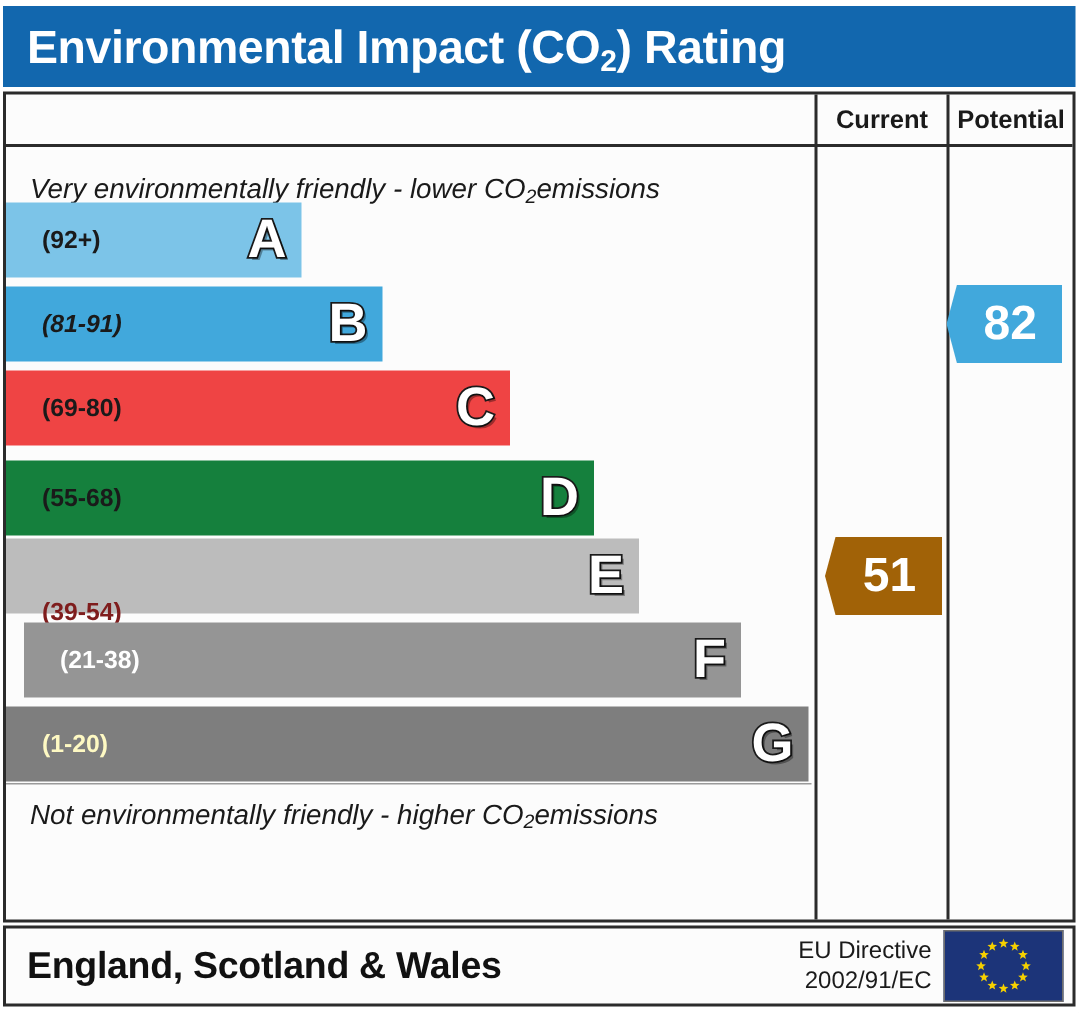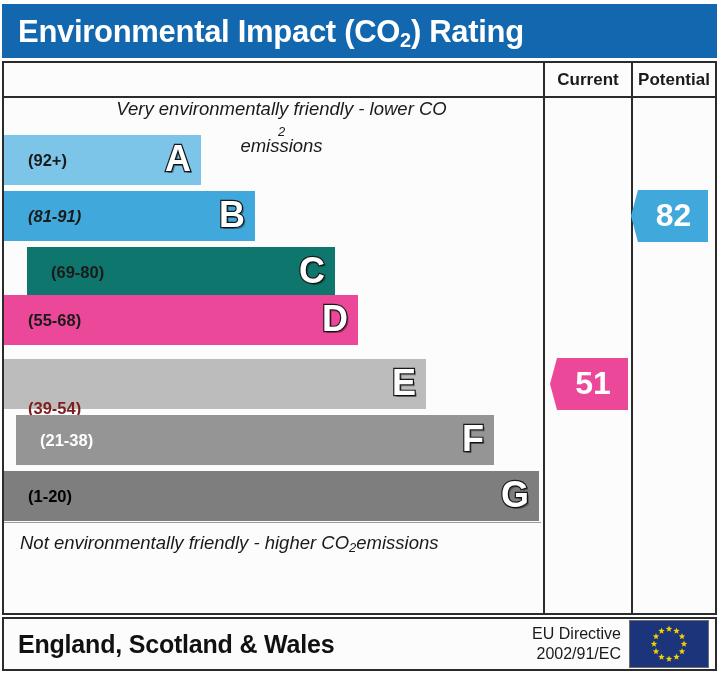--- a/index.html
+++ b/index.html
@@ -109,21 +109,21 @@
     color: #1a1a1a;
     padding-left: 16px;
     box-sizing: border-box;
   }
   .caption sub {
     font-size: 13px;
     vertical-align: baseline;
     position: relative;
     top: 4px;
   }
-  .caption.top    { top: 35px; flex-direction: column; }
+  .caption.top    { top: 45px; }
   .caption.bottom { top: 462px; border-top: 0; }
 
   .hline-capbottom {
     position: absolute;
     left: 0;
     top: 459px;
     width: 537px;
     height: 1px;
     background: #9a9a9a;
   }
@@ -251,52 +251,52 @@
 
     <div class="bands">
         <div class="band" style="top: 0px; width: 197px; background: rgb(124, 196, 232);">
           <span class="band-range" style="color: rgb(26, 26, 26);">(92+)</span>
           <span class="band-letter">A</span>
         </div>
         <div class="band" style="top: 56px; width: 251px; background: rgb(65, 168, 220);">
           <span class="band-range" style="color: rgb(26, 26, 26); font-style: italic;">(81-91)</span>
           <span class="band-letter">B</span>
         </div>
-        <div class="band" style="top: 112px; width: 308px; background: #0f766e; margin-left: 23px;">
+        <div class="band" style="top: 112px; width: 336px; background: #ef4444;">
           <span class="band-range" style="color: rgb(26, 26, 26);">(69-80)</span>
           <span class="band-letter">C</span>
         </div>
-        <div class="band" style="top: 160px; width: 354px; background: #ec4899;">
+        <div class="band" style="top: 172px; width: 392px; background: #15803d;">
           <span class="band-range" style="color: rgb(26, 26, 26);">(55-68)</span>
           <span class="band-letter">D</span>
         </div>
         <div class="band" style="top: 224px; width: 422px; background: rgb(188, 188, 188);">
           <span class="band-range" style="color: #7f1d1d; margin-top: 48px;">(39-54)</span>
           <span class="band-letter">E</span>
         </div>
         <div class="band" style="top: 280px; width: 478px; background: rgb(149, 149, 149); margin-left: 12px;">
           <span class="band-range" style="color: rgb(255, 255, 255);">(21-38)</span>
           <span class="band-letter">F</span>
         </div>
         <div class="band" style="top: 336px; width: 535px; background: rgb(126, 126, 126);">
-          <span class="band-range" style="color: #000000;">(1-20)</span>
+          <span class="band-range" style="color: #fef9c3;">(1-20)</span>
           <span class="band-letter">G</span>
         </div>
       </div>
 
     <div class="hline-capbottom"></div>
 
     <div class="caption bottom">
         <span>Not environmentally friendly - higher CO</span>
         <sub>2</sub>
         <span> emissions</span>
       </div>
 
     <div id="markers">
-        <div class="marker" style="left: 546px; width: 78px; top: 295px; background: #ec4899;">
+        <div class="marker" style="left: 546px; width: 78px; top: 295px; background: #a16207;">
           <span class="marker-value">51</span>
         </div>
         <div class="marker" style="left: 627px; width: 77px; top: 127px; background: rgb(65, 168, 220);">
           <span class="marker-value">82</span>
         </div>
       </div>
   </div>
 
   <div class="footer">
     <div class="footer-region">England, Scotland &amp; Wales</div>

